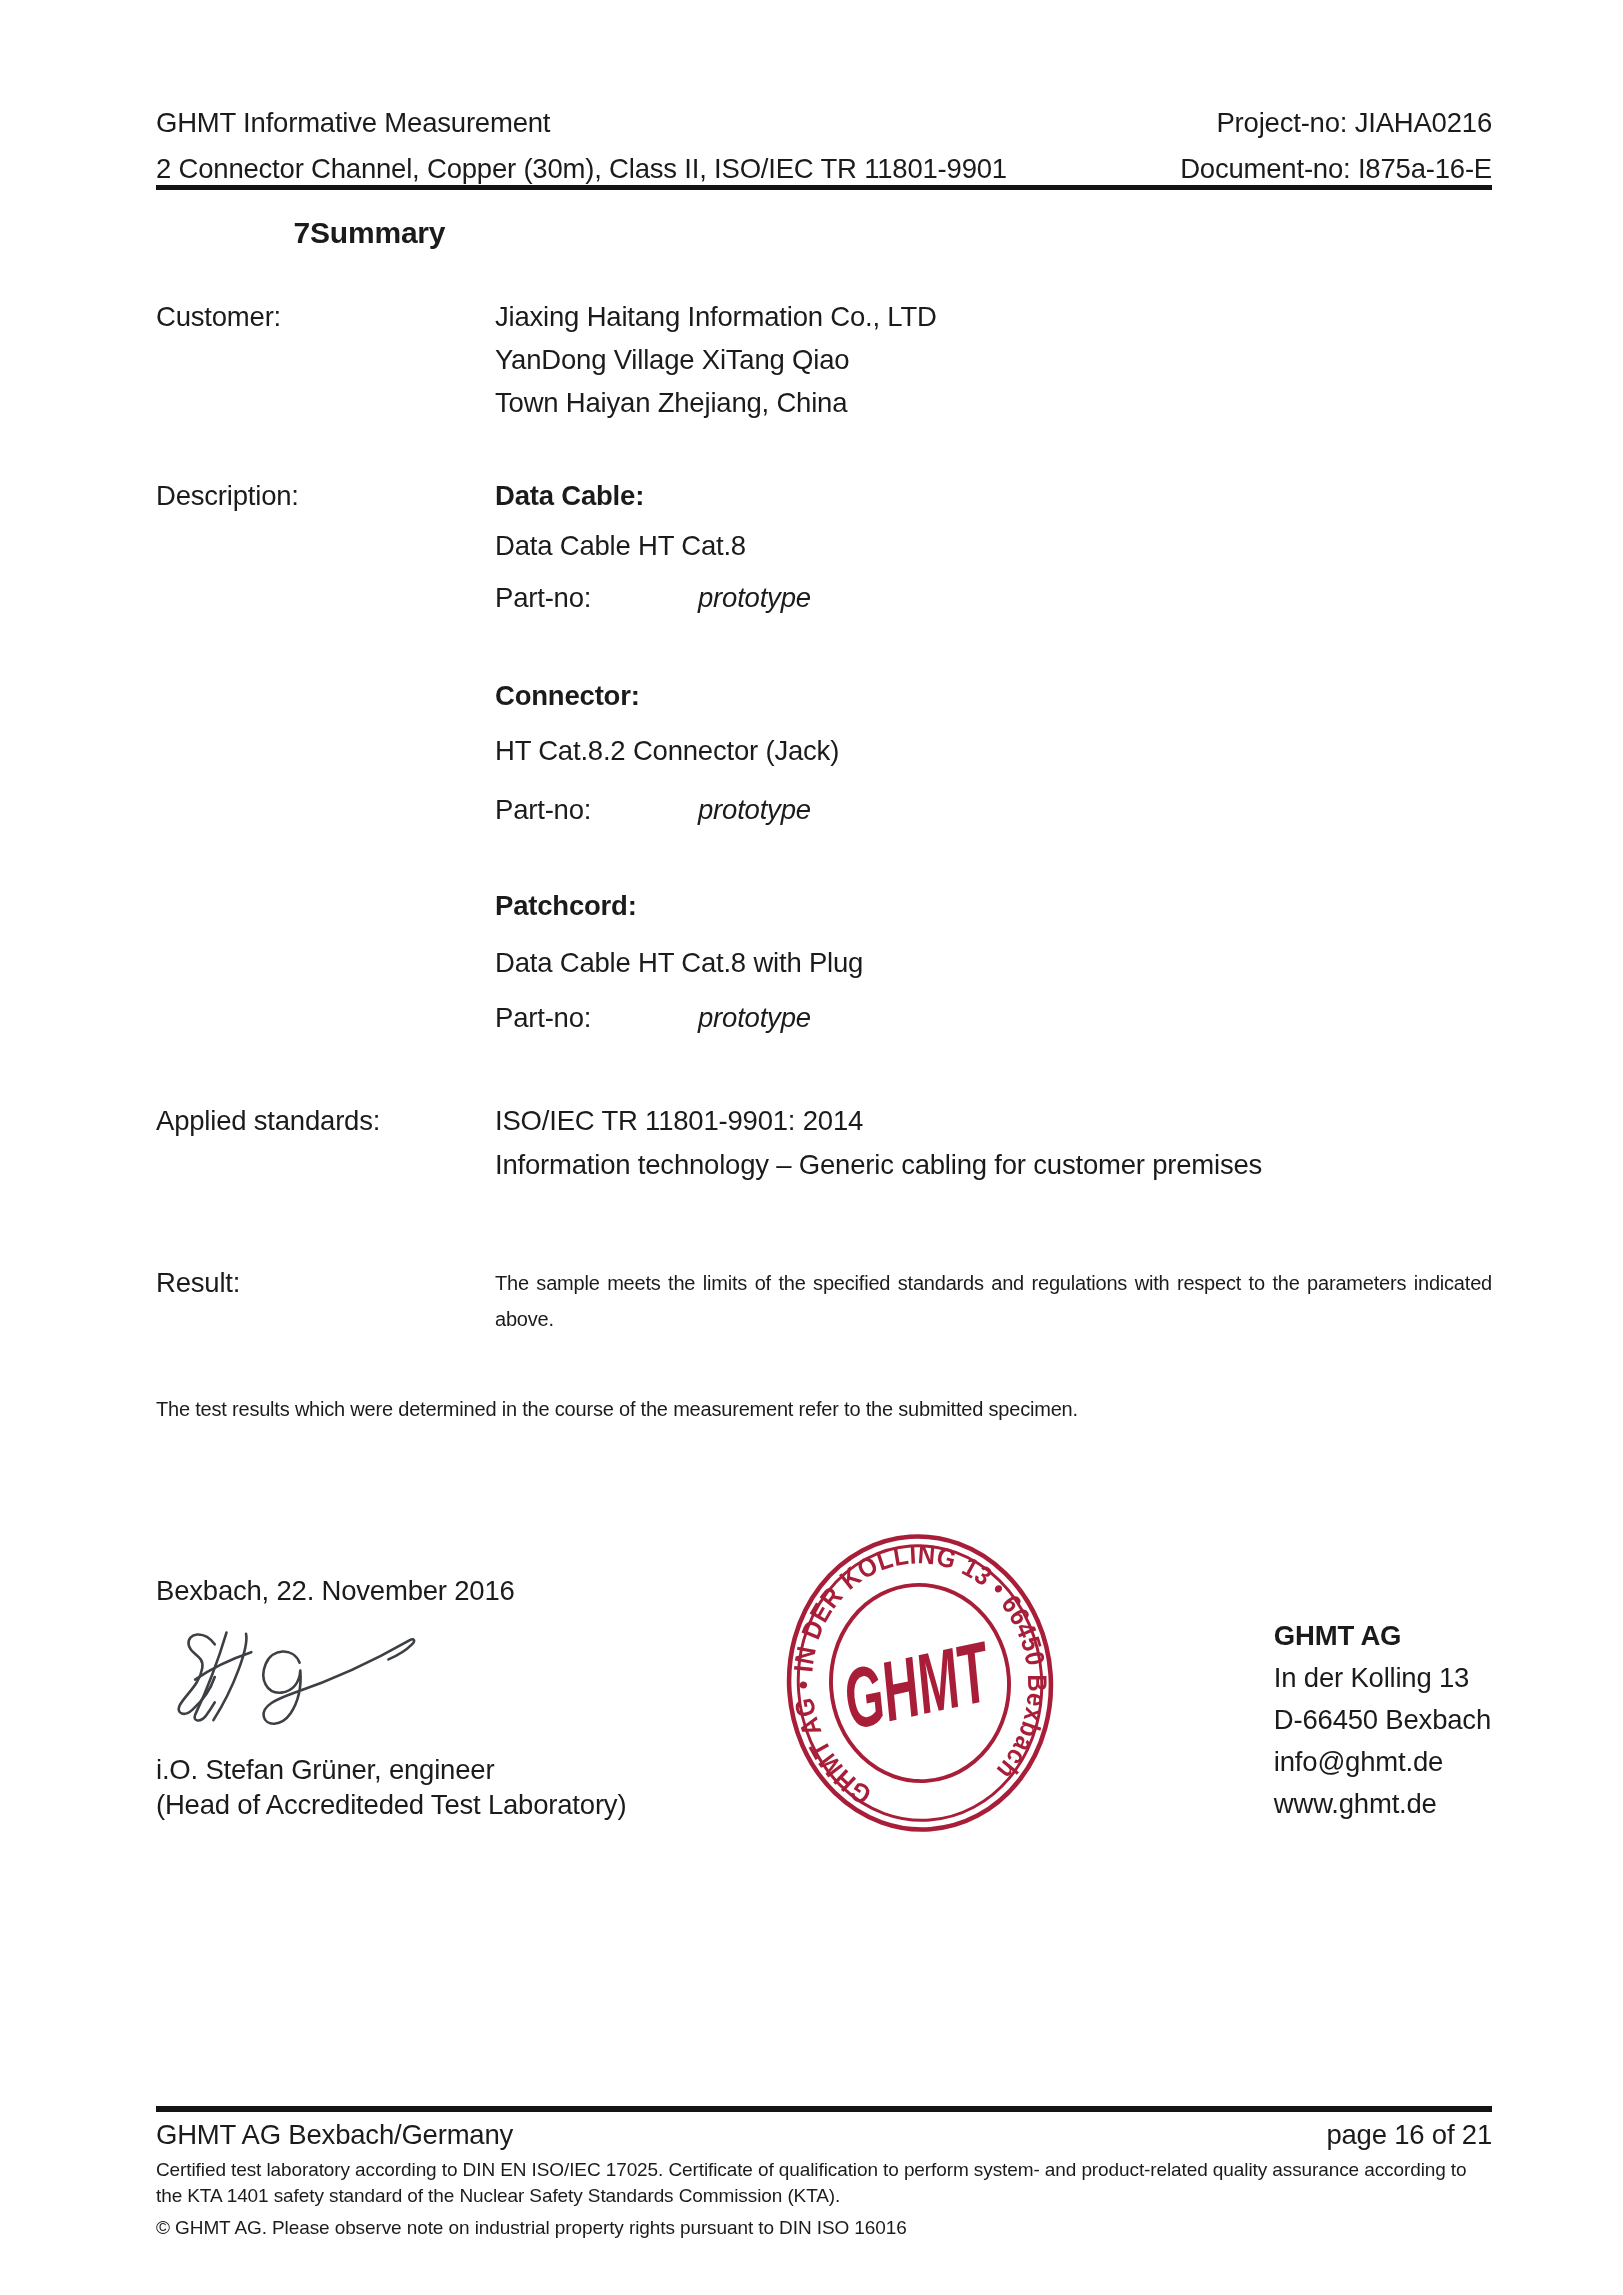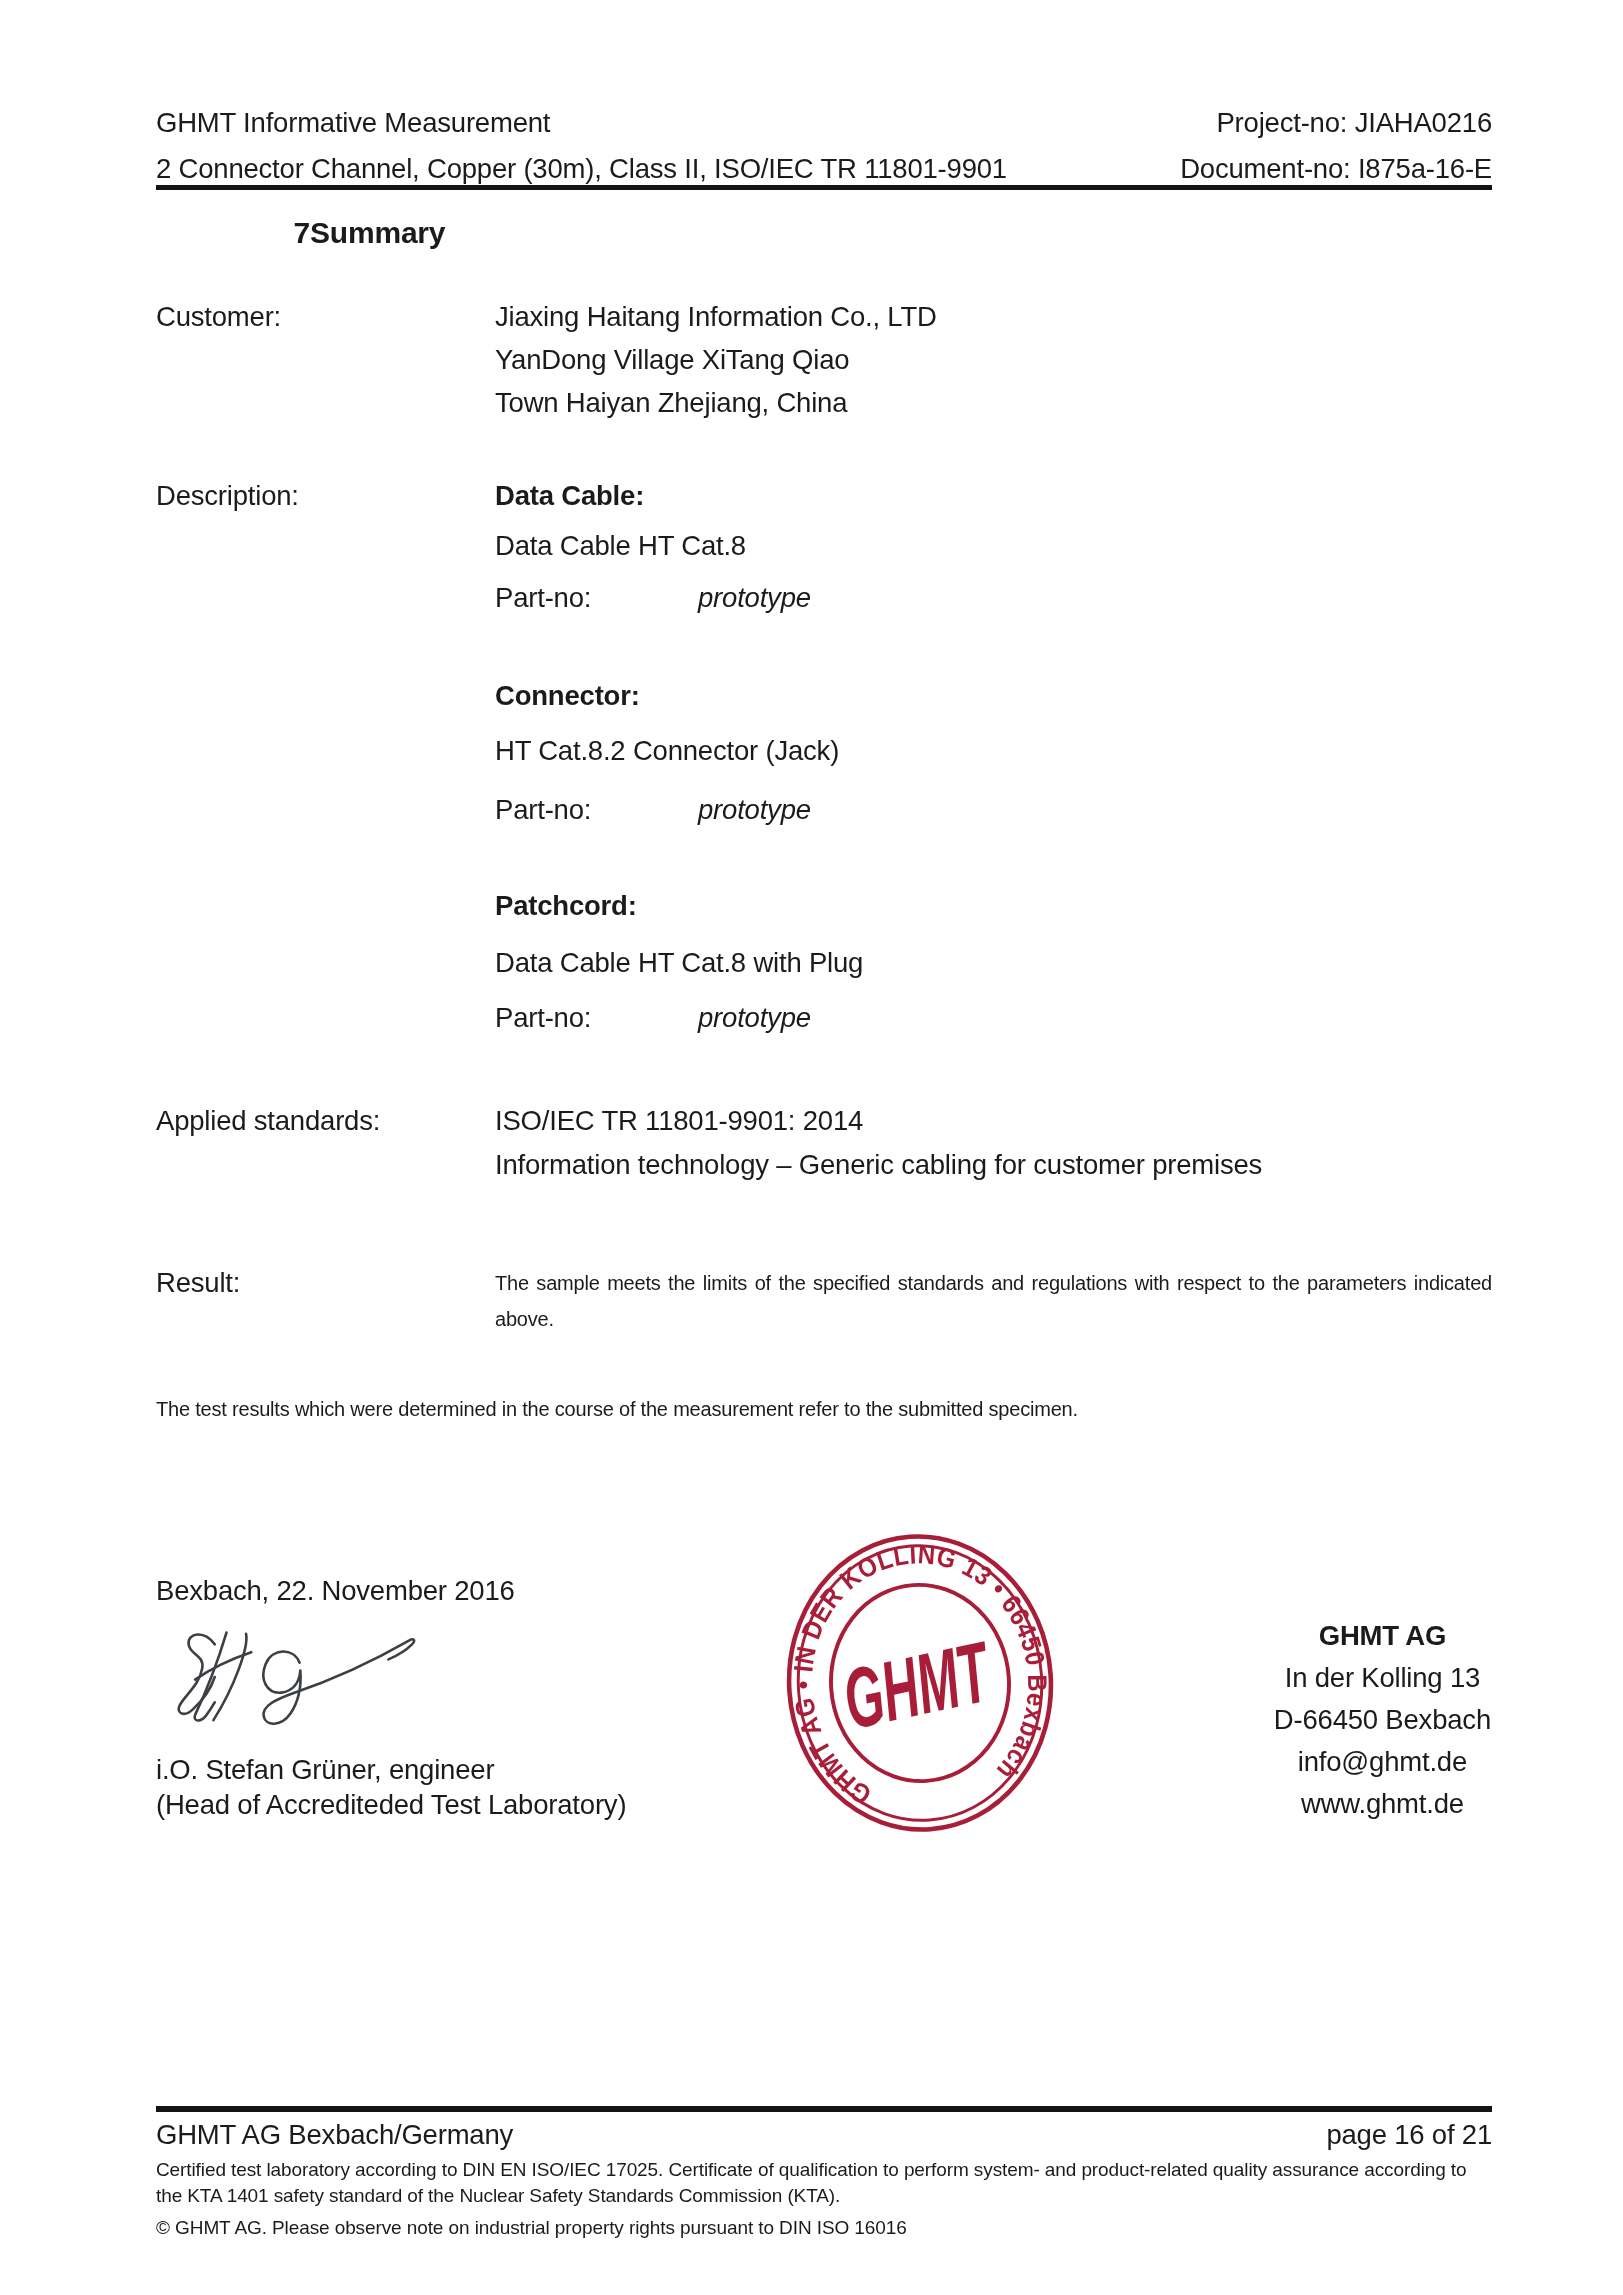--- a/index.html
+++ b/index.html
@@ -42,21 +42,21 @@
   .stamp{left:780px;top:1531px;width:280px;height:304px;overflow:visible;}
   .stamp .ring{fill:none;stroke:var(--stamp-color,#a81e38);}
   .stamp .ring-text{fill:var(--stamp-color,#a81e38);font-family:"Liberation Sans",sans-serif;font-weight:bold;font-size:41px;letter-spacing:1px;}
   .stamp .center-text{fill:var(--stamp-color,#a81e38);font-family:"Liberation Sans",sans-serif;font-weight:bold;font-style:italic;font-size:130px;}
 
   
   .signature{left:169px;top:1623px;width:258px;height:108px;overflow:visible;}
   .signature path{fill:none;stroke:#3c4044;stroke-width:4px;stroke-linecap:round;stroke-linejoin:round;}
 
   
-  .company{top:1615px;right:132px;text-align:center;font-size:27.5px;line-height:42px;white-space:nowrap;}
+  .company{top:1615px;right:132px;text-align:left;font-size:27.5px;line-height:42px;white-space:nowrap;}
 
   
   .rule-bottom{top:2106px;height:5.9px;}
   .footer-row{top:2118px;left:156px;width:1336px;display:flex;justify-content:space-between;gap:48px;}
   .smallprint{left:156px;width:1336px;font-size:19px;line-height:25.5px;letter-spacing:-0.1px;white-space:normal;}
   .cert{top:2157px;}
   .copyright{top:2215px;}
 </style>
 </head>
 <body>

